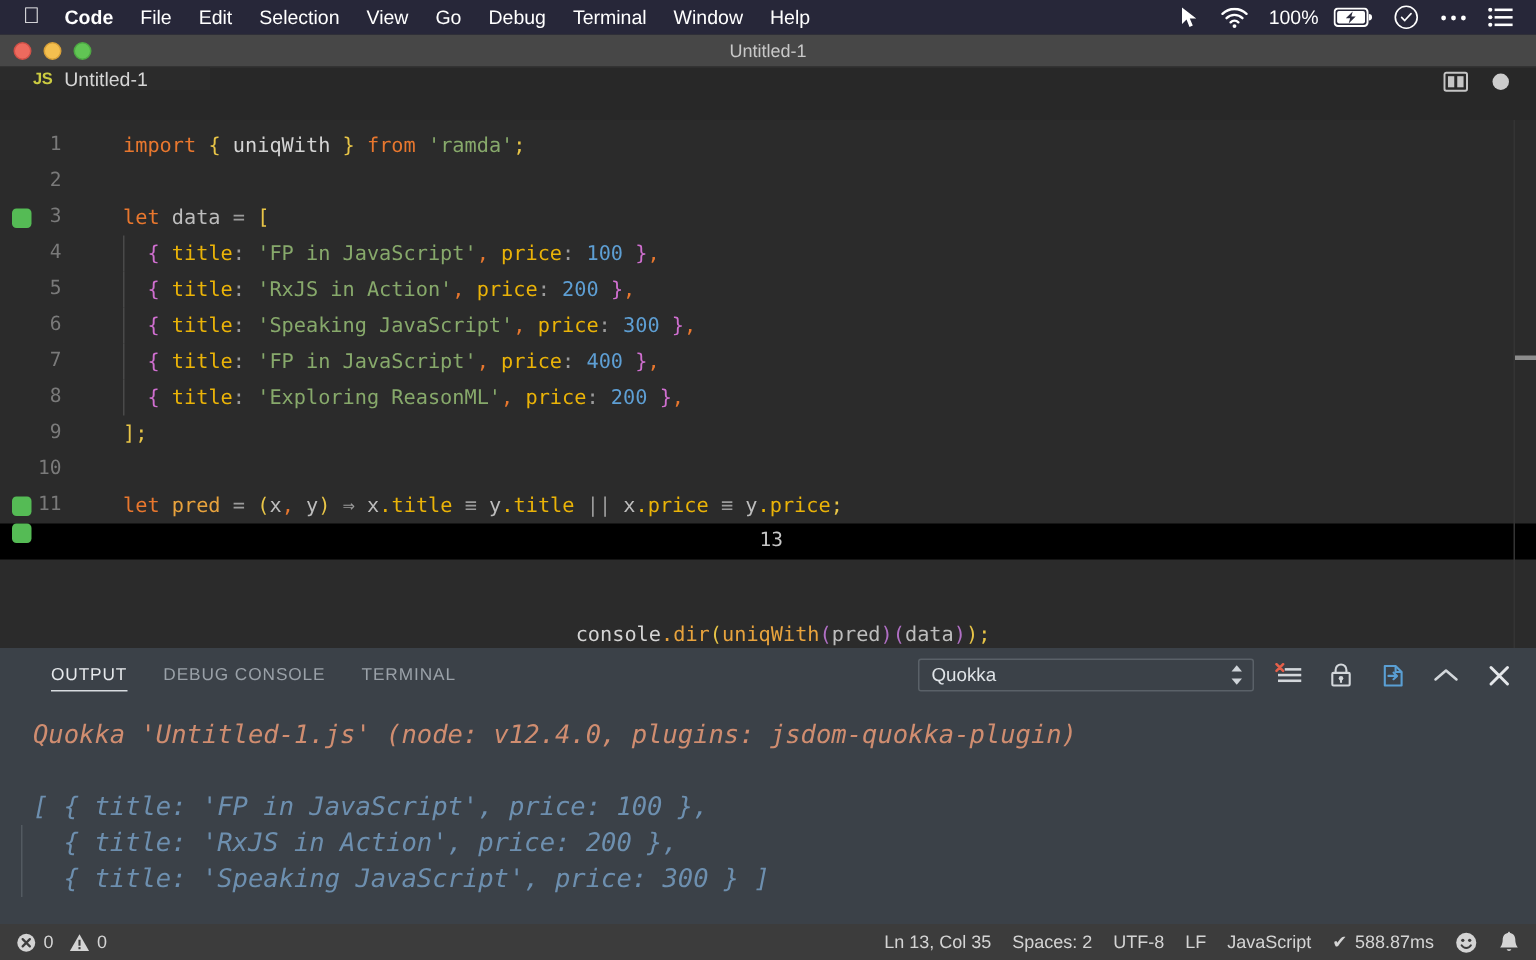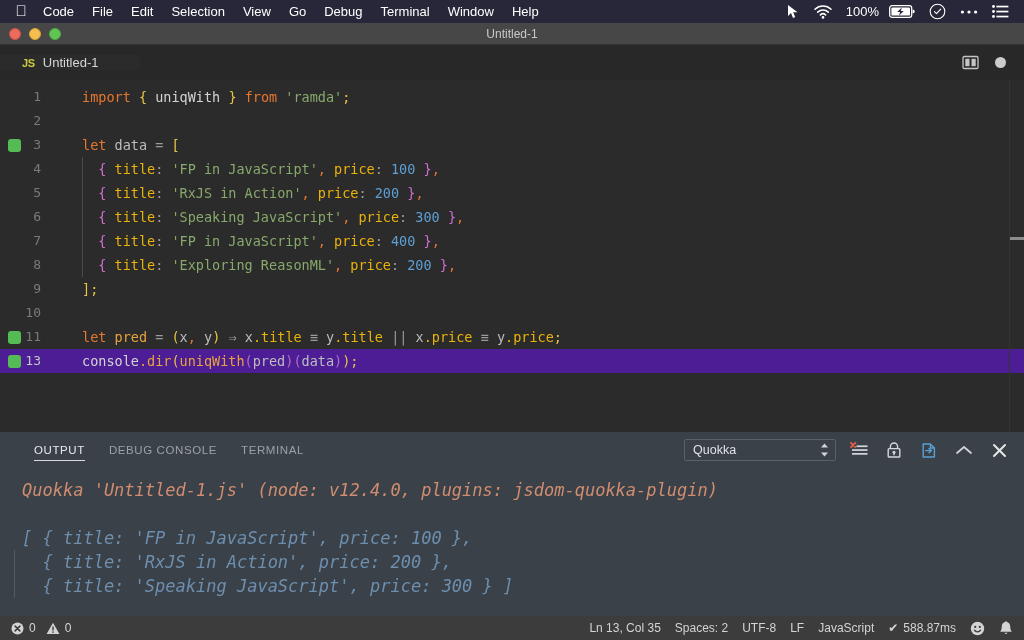--- a/index.html
+++ b/index.html
@@ -12,21 +12,21 @@
   #app { width:1024px; height:640px; position:relative; display:flex; flex-direction:column; }
 
   
   .macbar {
     height:23px; background:#272739; flex:0 0 23px;
     display:flex; align-items:center; color:#ffffff;
     font-size:13px; padding:0 8px; position:relative; z-index:20;
   }
   .macbar .apple { width:26px; text-align:center; font-size:15px; line-height:1; padding-bottom:2px; }
   .macbar .mi { padding:0 9px; line-height:23px; white-space:nowrap; }
-  .macbar .mi.bold { font-weight:normal; }
+  .macbar .mi.bold { font-weight:bold; }
   .macbar .spacer { flex:1 1 auto; }
   .macbar .ri { padding:0 7px; display:flex; align-items:center; height:23px; }
   .macbar .ri svg { display:block; }
   .pct { font-size:13px; padding:0 3px 0 7px; }
 
   
   .titlebar {
     height:22px; flex:0 0 22px; background:#474747;
     display:flex; align-items:center; position:relative;
     border-bottom:1px solid #333;
@@ -37,42 +37,42 @@
   .tl.y { background:#f4bf4f; border:1px solid #d8a038; }
   .tl.g { background:#61c554; border:1px solid #4da843; }
   .wintitle {
     position:absolute; left:0; right:0; text-align:center;
     font-size:12px; color:#c8c8c8; pointer-events:none;
   }
 
   
   .tabbar {
     height:35px; flex:0 0 35px; background:#282828;
-    display:flex; align-items:center; position:relative;
+    display:flex; align-items:flex-start; position:relative;
   }
   .tab {
     display:flex; align-items:center; gap:8px;
     padding:0 16px 0 22px; background:#2b2b2b; color:#d6d6d6;
     font-size:13px; position:relative; min-width:140px;
   }
   .tab .jsicon { font-size:11px; font-weight:bold; color:#cbcb41; letter-spacing:-0.3px; }
   .tabbar .tabspacer { flex:1 1 auto; }
   .tabactions { display:flex; align-items:center; gap:16px; padding-right:18px; }
   .tabactions .icobtn { display:flex; align-items:center; justify-content:center; width:18px; height:18px; }
   .dirtydot { width:11px; height:11px; border-radius:50%; background:#cccccc; display:block; }
 
   
   .editor {
     flex:1 1 auto; background:#2b2b2b; position:relative; overflow:hidden;
     font-family:"DejaVu Sans Mono","Liberation Mono",monospace;
     font-size:13.5px; line-height:24px;
   }
   .lines { position:relative; padding-top:5px; }
   .line { height:24px; display:flex; align-items:center; position:relative; white-space:pre; }
-  .line.cur { background:#4c1d95; }
+  .line.cur { background:#000000;flex-direction:column; }
   .gutter-mark { position:absolute; left:8px; width:13px; height:13px; border-radius:3px; background:#55bb55; }
   .lnum {
     width:62px; flex:0 0 62px; text-align:right; padding-right:21px;
     color:#7a7a7a; font-size:13px; user-select:none;
   }
   .lnum.active { color:#c6c6c6; }
   .code { flex:1 1 auto; padding-left:20px; position:relative; }
   .indent-guide {
     position:absolute; left:20px; top:0; bottom:0; width:1px; background:#4a4a4a;
   }
@@ -106,21 +106,21 @@
     height:36px; line-height:36px; position:relative; white-space:nowrap;
   }
   .ptab.active { color:#e6e9ec; }
   .ptab.active::after {
     content:""; position:absolute; left:12px; right:12px; bottom:7px; height:1px; background:#d8dce0;
   }
   .panelhdr .sp { flex:1 1 auto; }
   .selwrap { position:relative; margin-right:14px; }
   .chanselect {
     -webkit-appearance:none; appearance:none;
-    width:152px; height:22px; background:#3b4148; color:#dfe3e7;
+    width:224px; height:22px; background:#3b4148; color:#dfe3e7;
     border:1px solid #5a6168; border-radius:2px;
     font-size:12.5px; font-family:"Liberation Sans",sans-serif;
     padding:0 22px 0 8px;
   }
   .selarrows { position:absolute; right:7px; top:4px; pointer-events:none; }
   .picons { display:flex; align-items:center; gap:17px; padding-right:4px; }
   .picons .pib { display:flex; align-items:center; justify-content:center; width:18px; height:18px; }
 
   .panelbody {
     flex:1 1 auto; padding:10px 0 0 22px; overflow:hidden;

